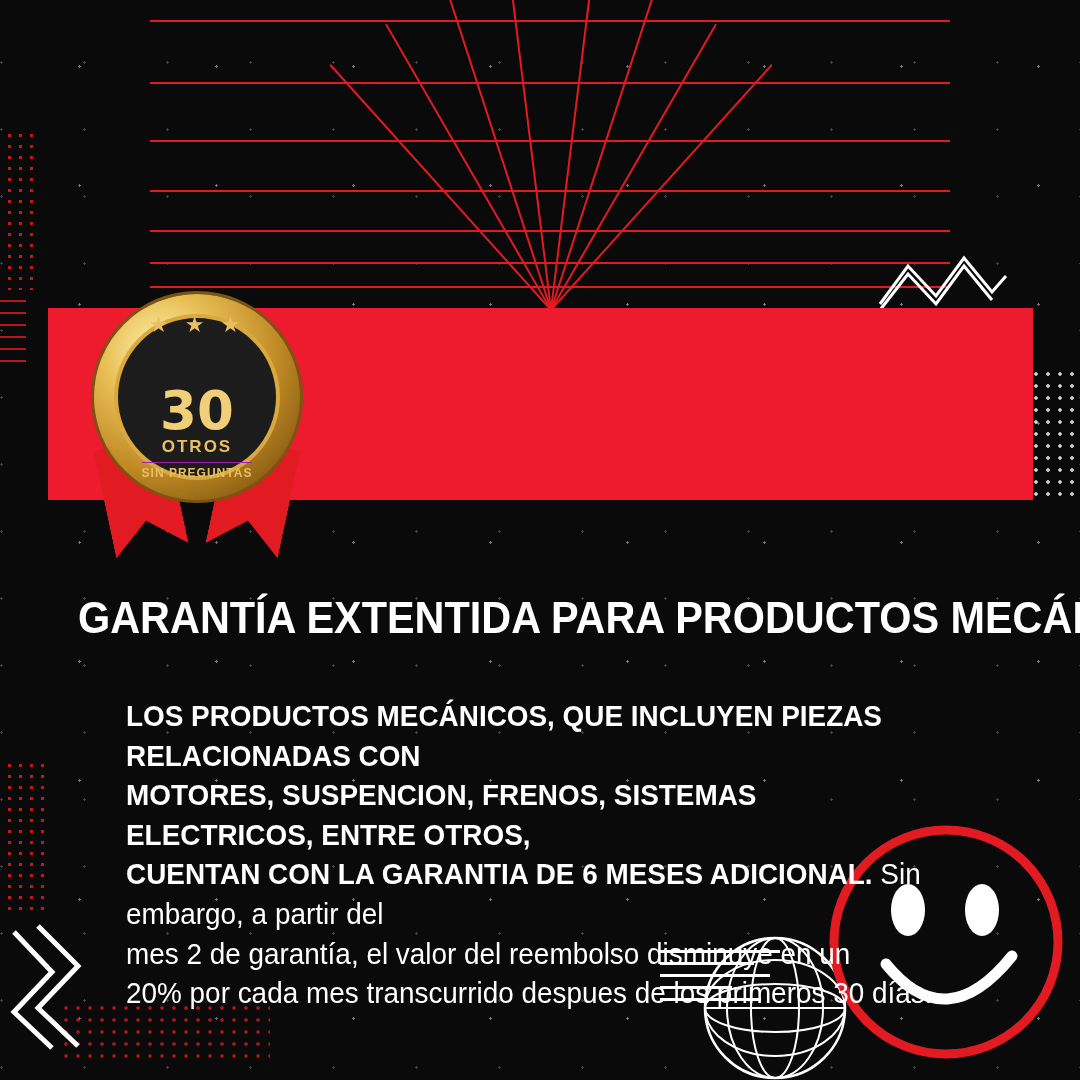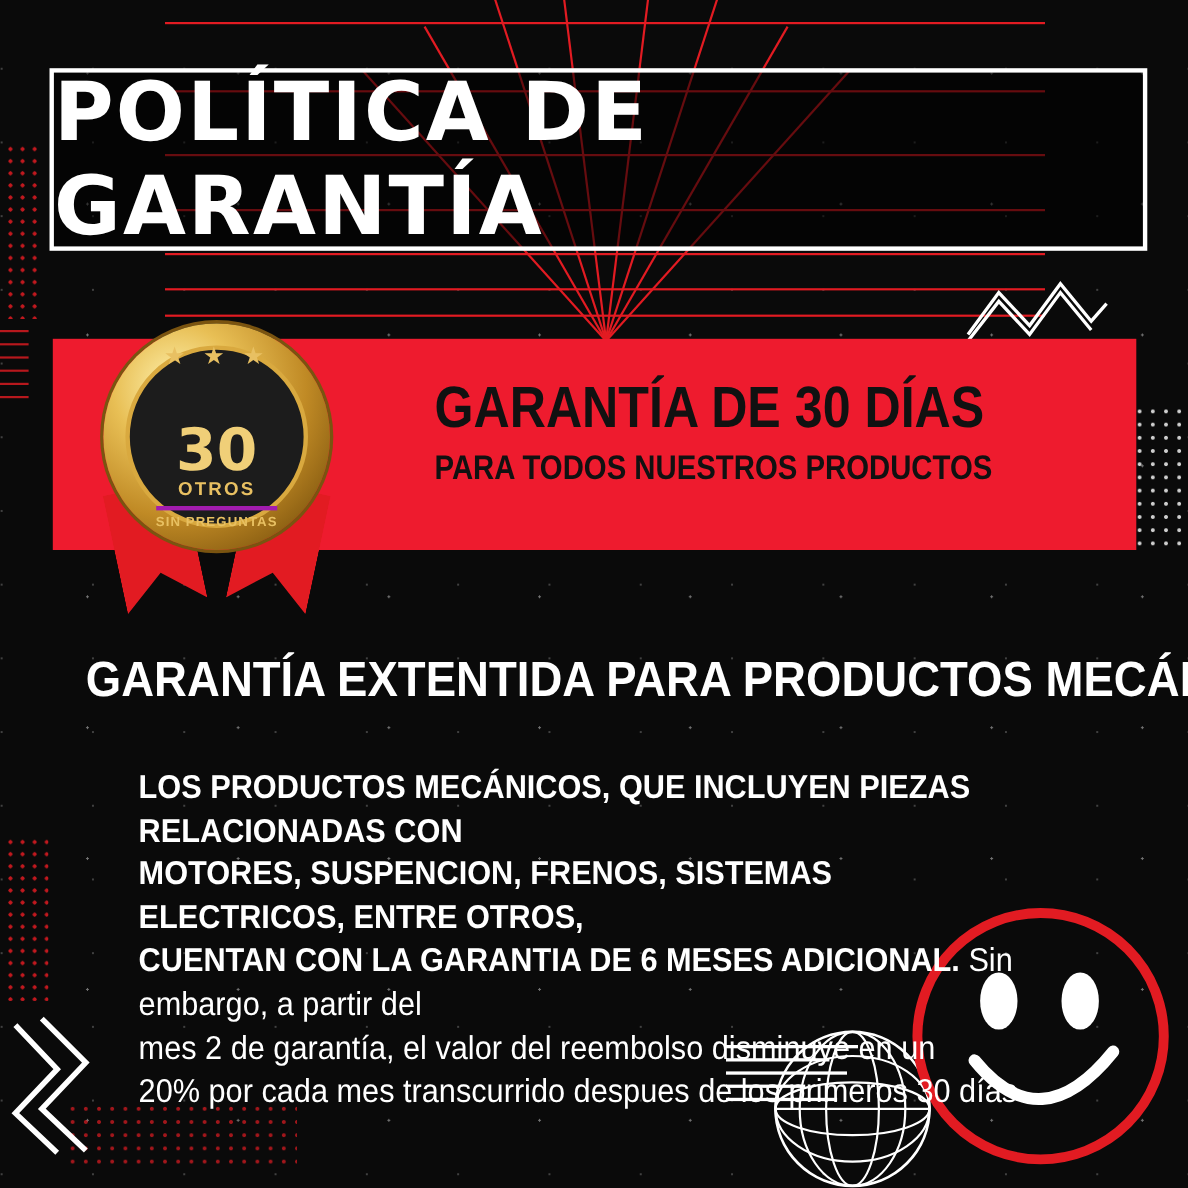--- a/index.html
+++ b/index.html
@@ -294,21 +294,21 @@
     font-weight: 700;
     letter-spacing: 2px;
     color: #e8c062;
   }
   .badge-sub {
     margin-top: 5px;
     font-size: 12px;
     font-weight: 700;
     letter-spacing: 1px;
     color: #e8c062;
-    border-top: 4px solid #a21caf;
+    border-top: 1px solid #a21caf;
     padding-top: 3px;
   }
 
   
   .headline {
     position: absolute;
     left: 78px;
     top: 592px;
     width: 940px;
     font-size: 45px;
@@ -407,30 +407,23 @@
     </svg>
 
     <svg class="smiley" viewBox="0 0 250 250">
       <circle cx="130" cy="118" r="112" fill="none" stroke="#e21b22" stroke-width="9"></circle>
       <ellipse cx="92" cy="86" rx="17" ry="26" fill="#ffffff"></ellipse>
       <ellipse cx="166" cy="86" rx="17" ry="26" fill="#ffffff"></ellipse>
       <path d="M70 140 Q130 214 196 132" fill="none" stroke="#ffffff" stroke-width="11" stroke-linecap="round"></path>
     </svg>
   </div>
 
-  <div class="title-box">
-    <h1>POLÍTICA DE GARANTÍA</h1>
-  </div>
 
   <div class="red-banner"></div>
 
-  <div class="banner-text">
-    <div class="line1">GARANTÍA DE 30 DÍAS</div>
-    <div class="line2">PARA TODOS NUESTROS PRODUCTOS</div>
-  </div>
 
   <div class="badge-wrap">
     <div class="ribbon-l"></div>
     <div class="ribbon-r"></div>
     <div class="badge-disc">
       <div class="badge-inner">
         <div class="badge-stars">★ ★ ★</div>
         <div class="badge-num">30</div>
         <div class="badge-dias">OTROS</div>
         <div class="badge-sub">SIN PREGUNTAS</div>

